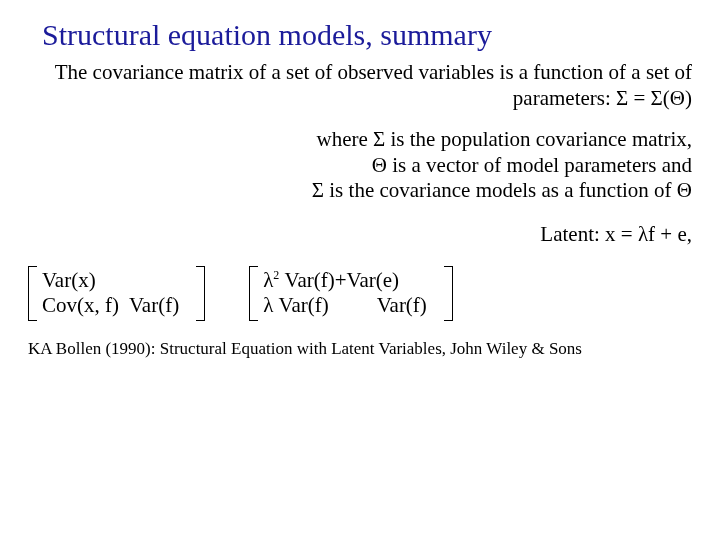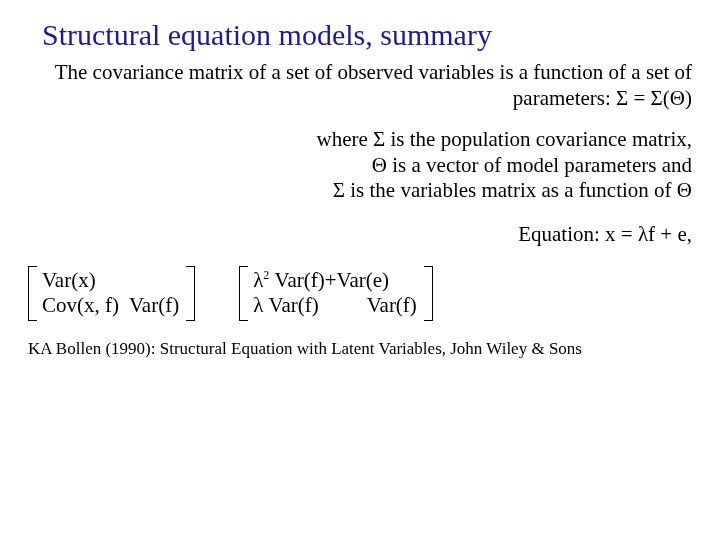--- a/index.html
+++ b/index.html
@@ -36,21 +36,21 @@
   }
   .matrices {
     display: flex;
     align-items: center;
     gap: 44px;
     margin-top: 6px;
     margin-bottom: 18px;
   }
   .mat-wrap {
     position: relative;
-    padding: 2px 16px 2px 14px;
+    padding: 2px 26px 2px 14px;
   }
   .mat-wrap::before,
   .mat-wrap::after {
     content: "";
     position: absolute;
     top: 0;
     bottom: 0;
     width: 8px;
     border-top: 1px solid #000;
     border-bottom: 1px solid #000;
@@ -91,24 +91,24 @@
 
   <h1 class="title">Structural equation models, summary</h1>
 
   <div class="body">
 
     <div class="para tight">The covariance matrix of a set of observed variables is a function of a set of parameters: Σ = Σ(Θ)</div>
 
     <div class="para">
       <div>where Σ is the population covariance matrix,</div>
       <div>Θ is a vector of model parameters and</div>
-      <div>Σ is the variables matrix as a function of Θ</div>
+      <div>Σ is the covariance models as a function of Θ</div>
     </div>
 
-    <div class="para">Equation: x = λf + e,</div>
+    <div class="para">Latent: x = λf + e,</div>
 
 
     <div class="matrices">
 
       <div class="mat-wrap">
         <div class="mat-cell">Var(x)</div>
         <div class="row2">
           <span class="mat-cell">Cov(x, f)</span>
           <span class="mat-cell">Var(f)</span>
         </div>

